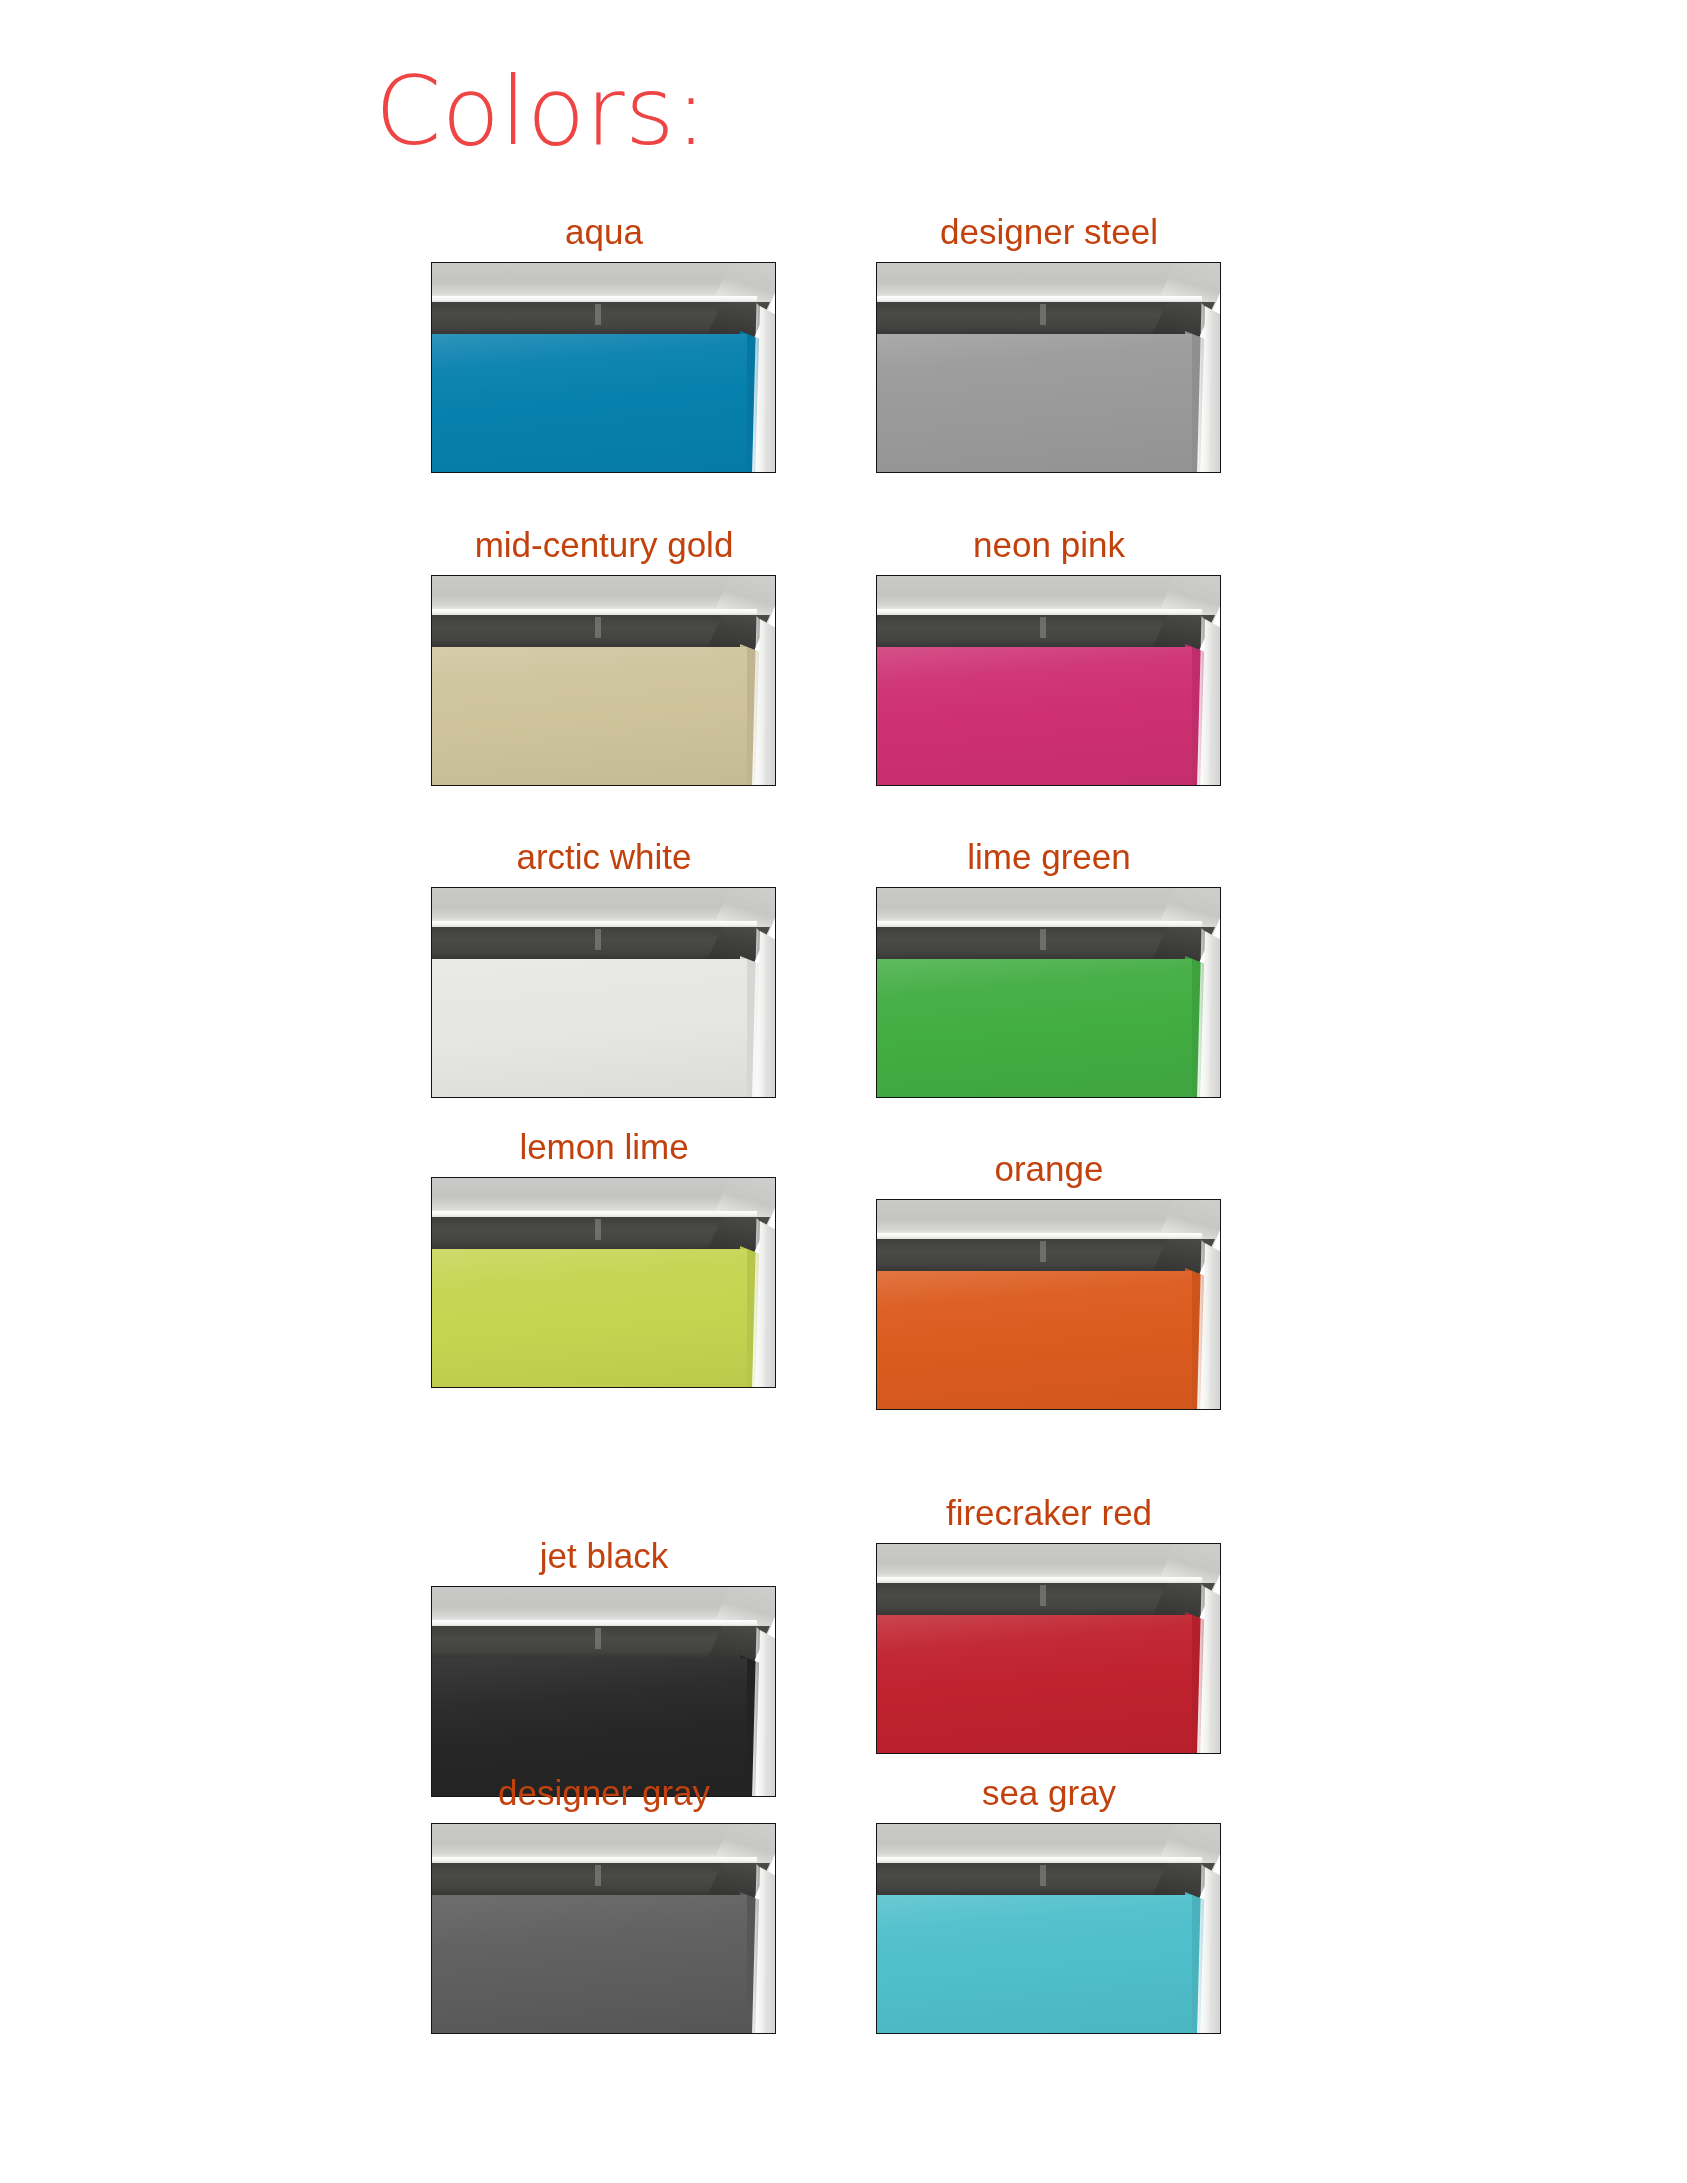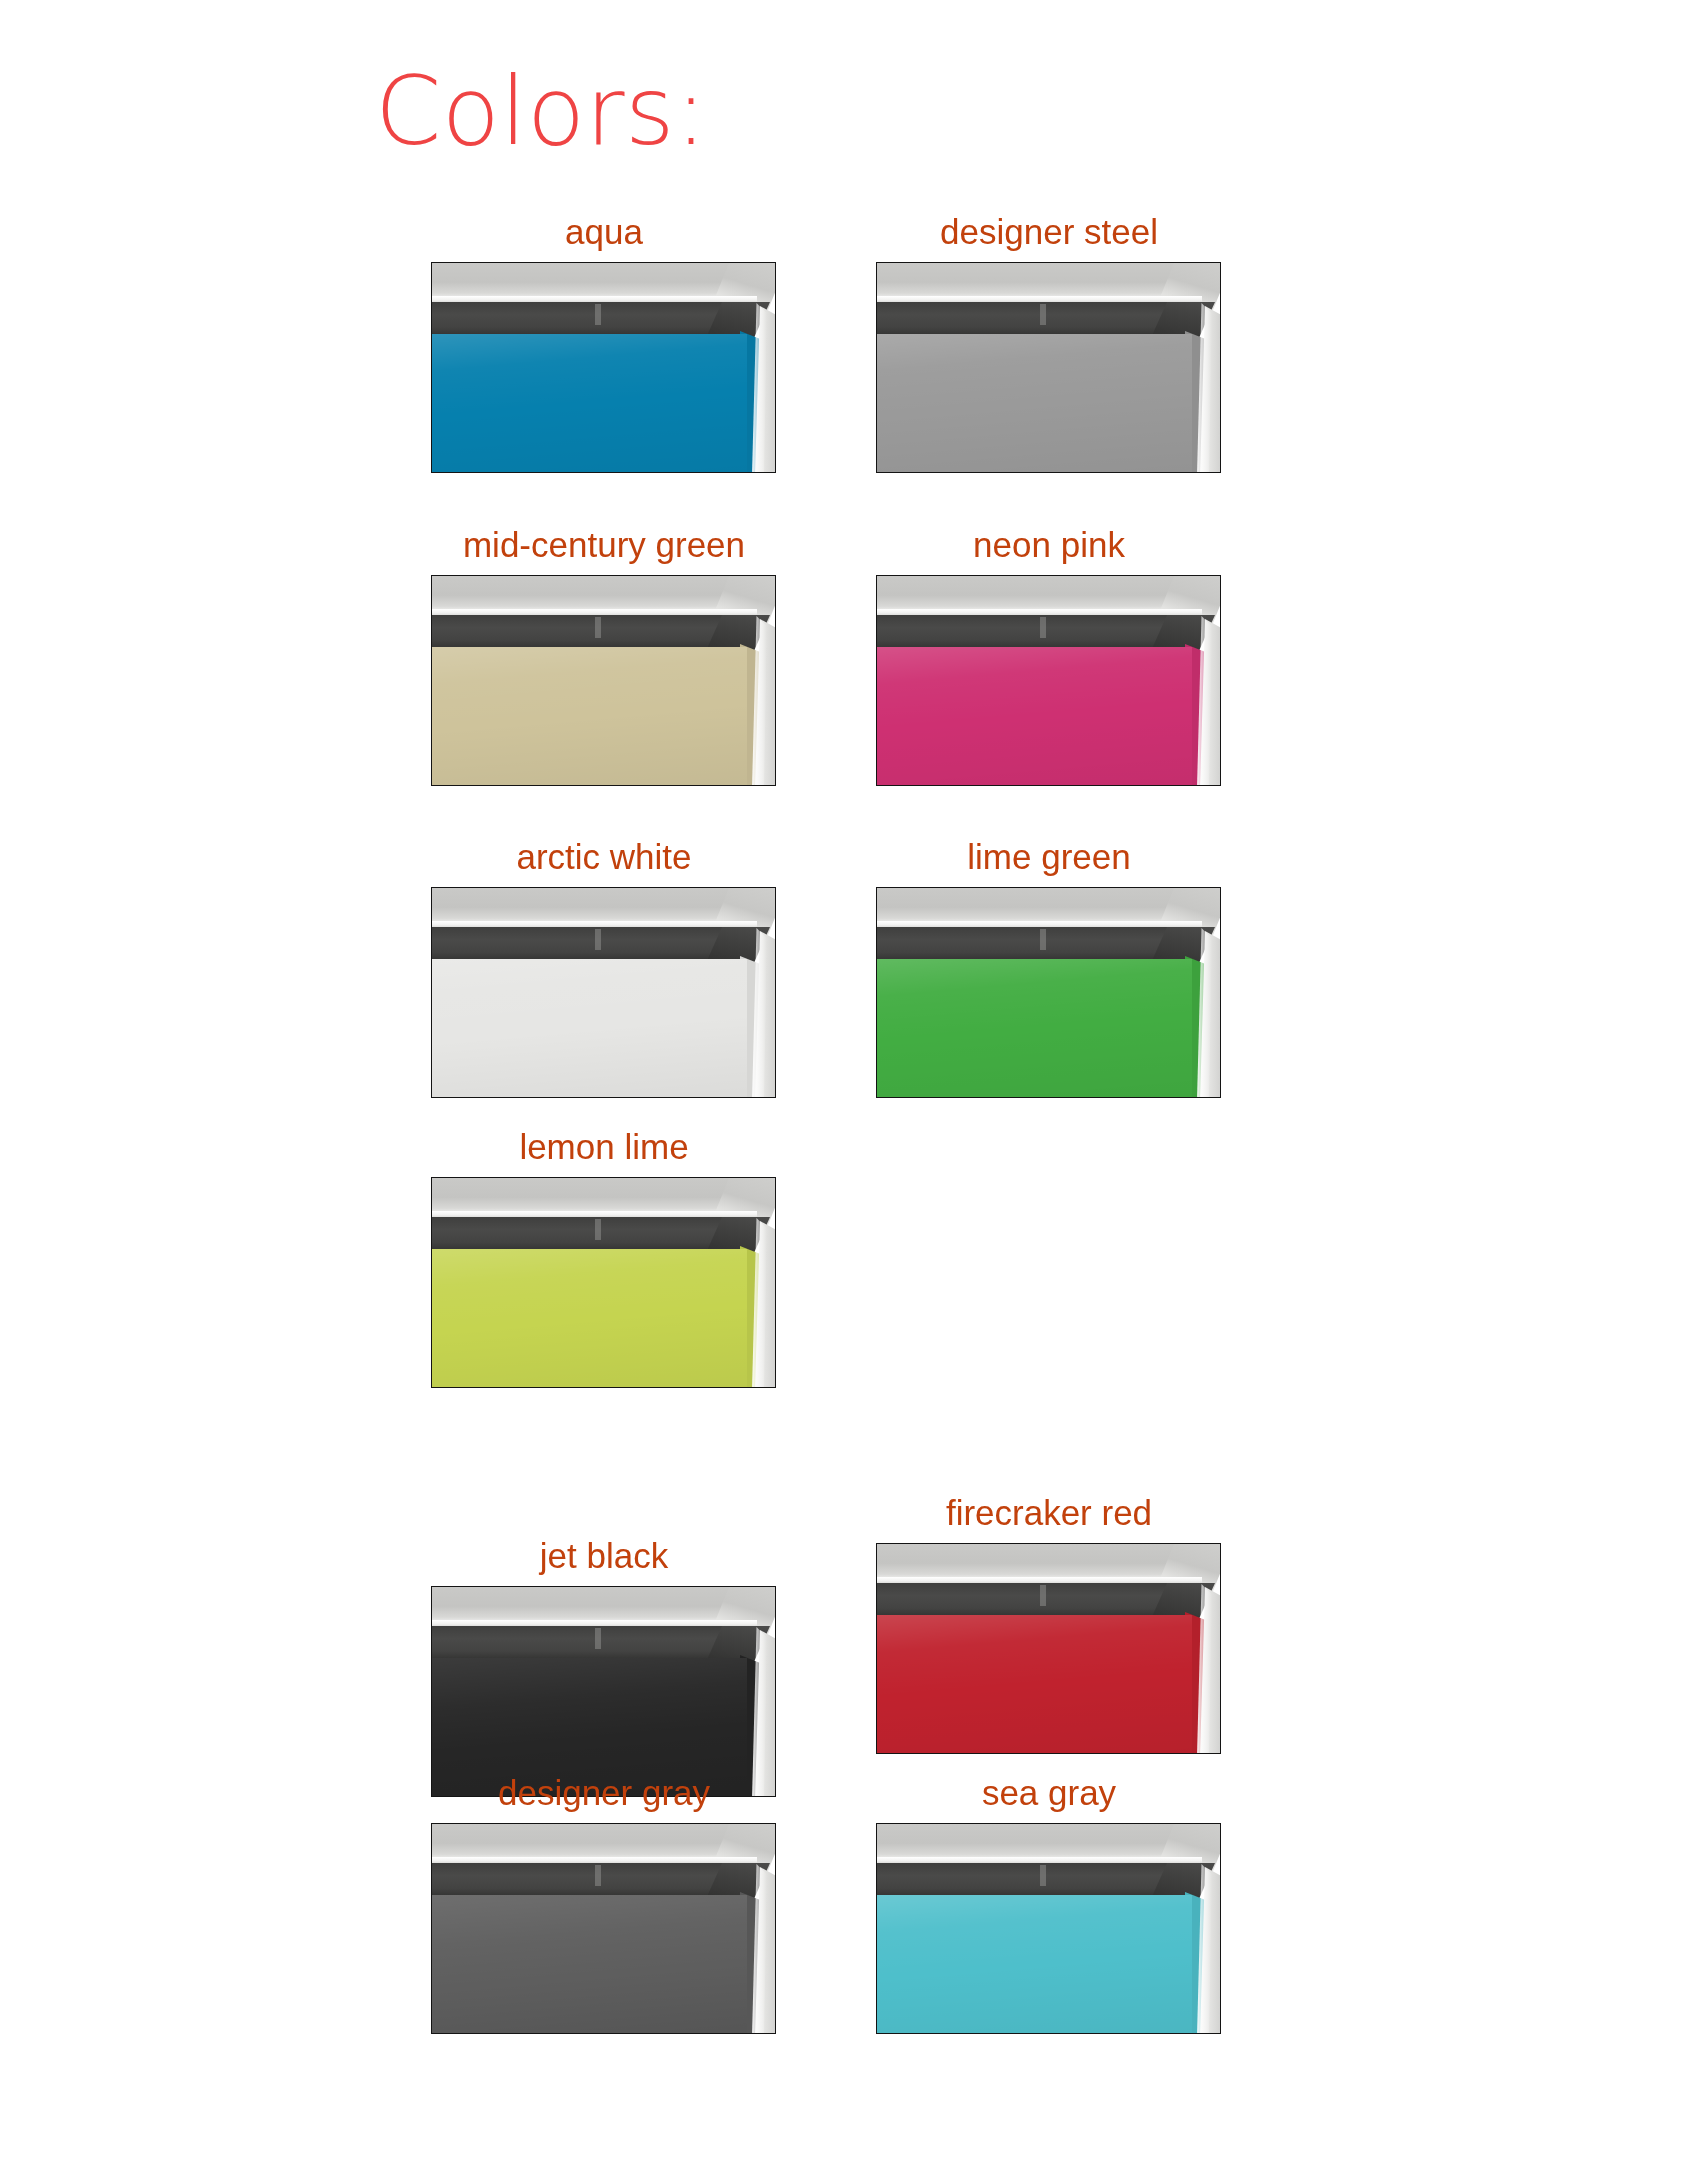--- a/index.html
+++ b/index.html
@@ -224,21 +224,21 @@
           <div class="cab-gap"></div>
           <div class="cab-gap-right"></div>
           <div class="cab-face-edge"></div>
           <div class="cab-face"></div>
           <div class="cab-post"></div>
           <div class="cab-post-hi"></div>
         </div>
       </div>
     </div>
     <div class="swatch-cell" style="left: 431px; top: 523px;">
-      <span class="swatch-label">mid-century green</span>
+      <span class="swatch-label">mid-century gold</span>
       <div class="swatch-photo">
         <div class="cab" style="--c: #cec39b;">
           <div class="cab-top"></div>
           <div class="cab-top-right"></div>
           <div class="cab-top-lip"></div>
           <div class="cab-gap"></div>
           <div class="cab-gap-right"></div>
           <div class="cab-face-edge"></div>
           <div class="cab-face"></div>
           <div class="cab-post"></div>
@@ -291,20 +291,36 @@
           <div class="cab-face"></div>
           <div class="cab-post"></div>
           <div class="cab-post-hi"></div>
         </div>
       </div>
     </div>
     <div class="swatch-cell" style="left: 431px; top: 1125px;">
       <span class="swatch-label">lemon lime</span>
       <div class="swatch-photo">
         <div class="cab" style="--c: #c5d450;">
+          <div class="cab-top"></div>
+          <div class="cab-top-right"></div>
+          <div class="cab-top-lip"></div>
+          <div class="cab-gap"></div>
+          <div class="cab-gap-right"></div>
+          <div class="cab-face-edge"></div>
+          <div class="cab-face"></div>
+          <div class="cab-post"></div>
+          <div class="cab-post-hi"></div>
+        </div>
+      </div>
+    </div>
+    <div class="swatch-cell" style="left: 876px; top: 1147px;">
+      <span class="swatch-label">orange</span>
+      <div class="swatch-photo">
+        <div class="cab" style="--c: #dc5b1e;">
           <div class="cab-top"></div>
           <div class="cab-top-right"></div>
           <div class="cab-top-lip"></div>
           <div class="cab-gap"></div>
           <div class="cab-gap-right"></div>
           <div class="cab-face-edge"></div>
           <div class="cab-face"></div>
           <div class="cab-post"></div>
           <div class="cab-post-hi"></div>
         </div>

